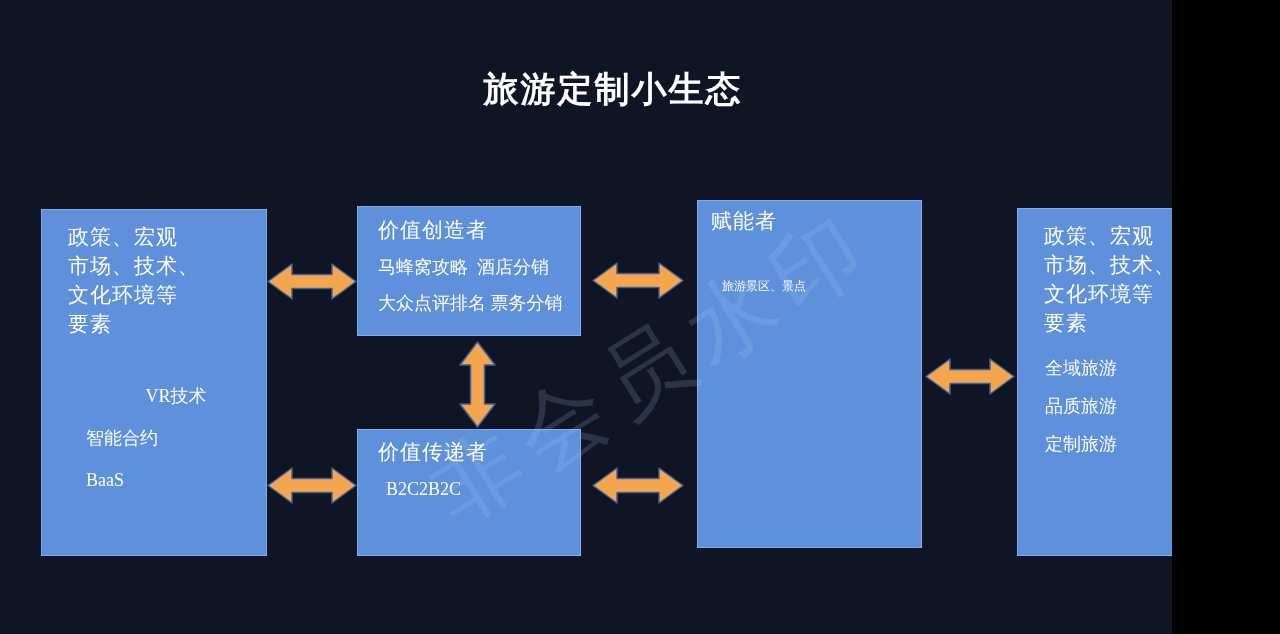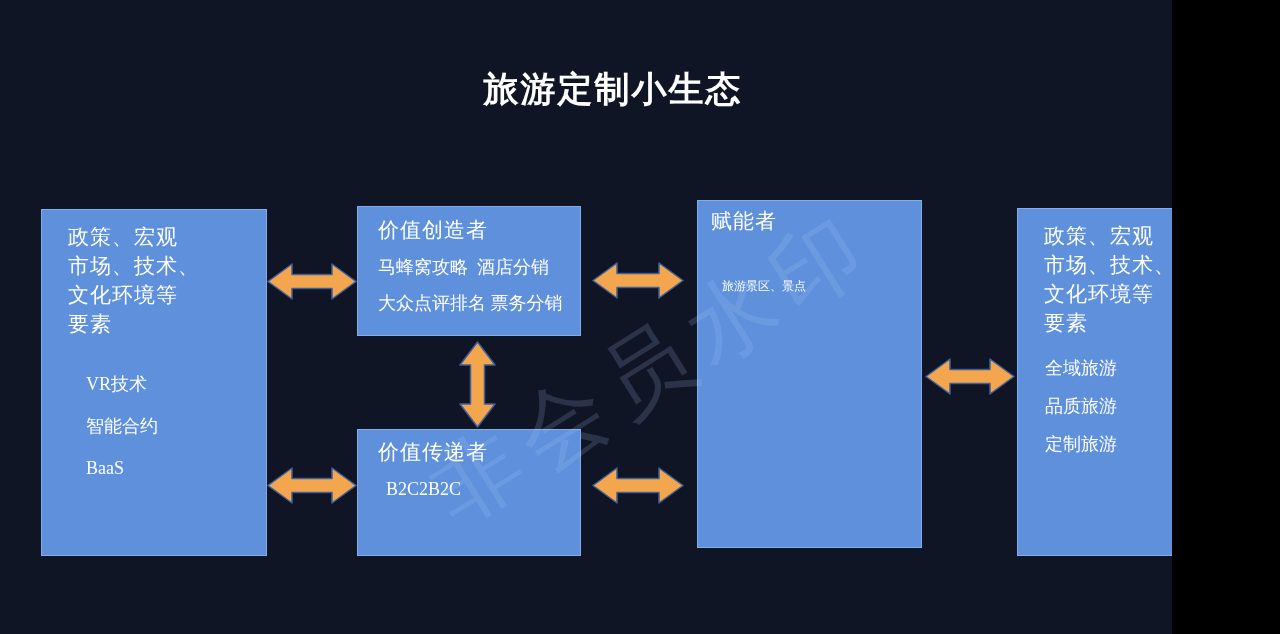--- a/index.html
+++ b/index.html
@@ -30,21 +30,21 @@
   
   .env-heading {
     font-size:21px; line-height:29px;
     padding:13px 10px 0 26px;
     letter-spacing:1px;
   }
   .env-items { padding-left:26px; }
   .env-item { font-size:18px; line-height:19px; }
   #box-env-left .env-items { padding-left:44px; }
   #box-env-left .env-item { margin-top:23px; }
-  #box-env-left .env-item:first-child { margin-top:36px; }
+  #box-env-left .env-item:first-child { margin-top:48px;text-align:center; }
   #box-env-right .env-items { padding-left:27px; }
   #box-env-right .env-item { margin-top:19px; }
   #box-env-right .env-item:first-child { margin-top:21px; }
   
   .box-title {
     font-size:21px; line-height:23px;
     letter-spacing:1px;
   }
   #box-value-creator { padding:12px 10px 0 20px; }
   #box-value-creator .mid-item { font-size:18px; line-height:22px; margin-top:14px; white-space:pre; }

